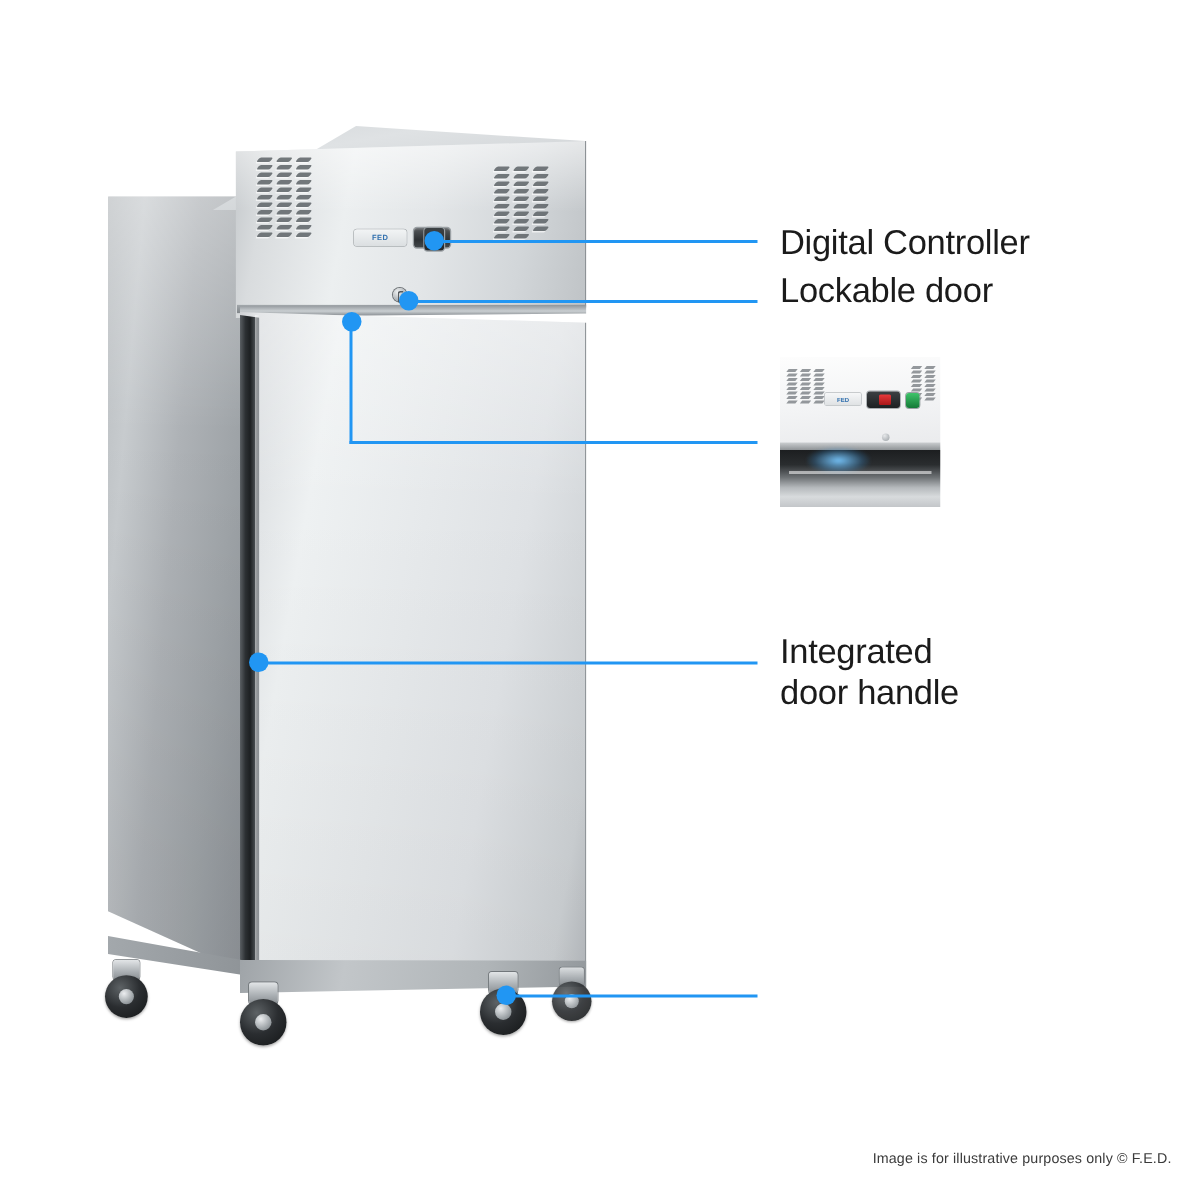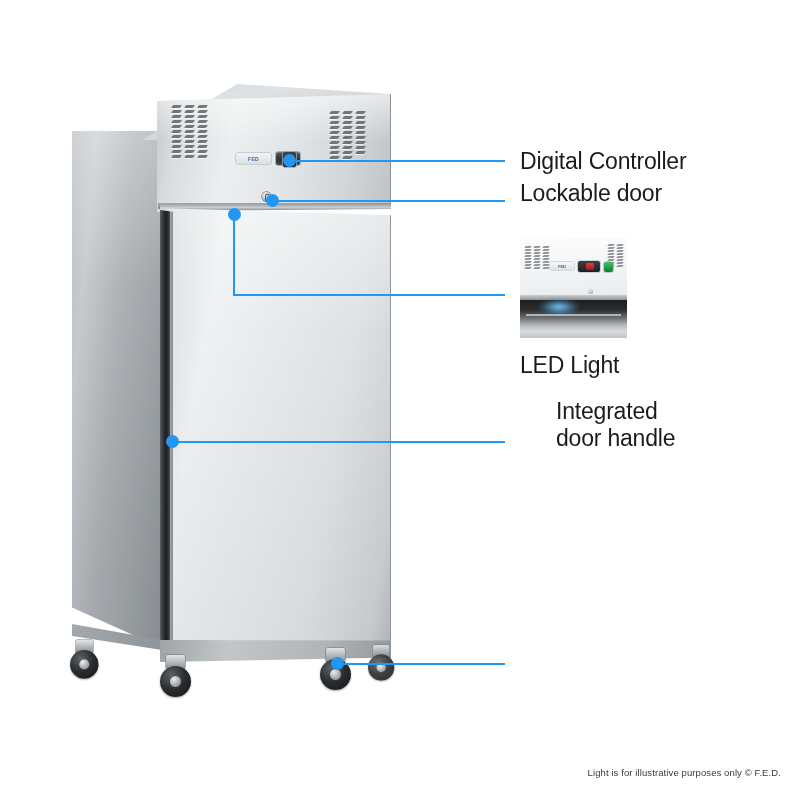--- a/index.html
+++ b/index.html
@@ -414,21 +414,20 @@
     <div class="ctrl">
         <i></i>
       </div>
     <div class="green"></div>
     <div class="screw"></div>
     <div class="cavity"></div>
     <div class="glow"></div>
     <div class="shelf"></div>
   </div>
 
-  <div class="label" style="top:352px;">LED Light</div>
-
-  <div class="label" style="top:398px;margin-left:36px;">Integrated
+
+  <div class="label" style="top:421px;">Integrated
 door handle</div>
 
 
-  <div class="footer">Light is for illustrative purposes only  © F.E.D.</div>
+  <div class="footer">Image is for illustrative purposes only  © F.E.D.</div>
 
 </div>
 
 </body></html>

